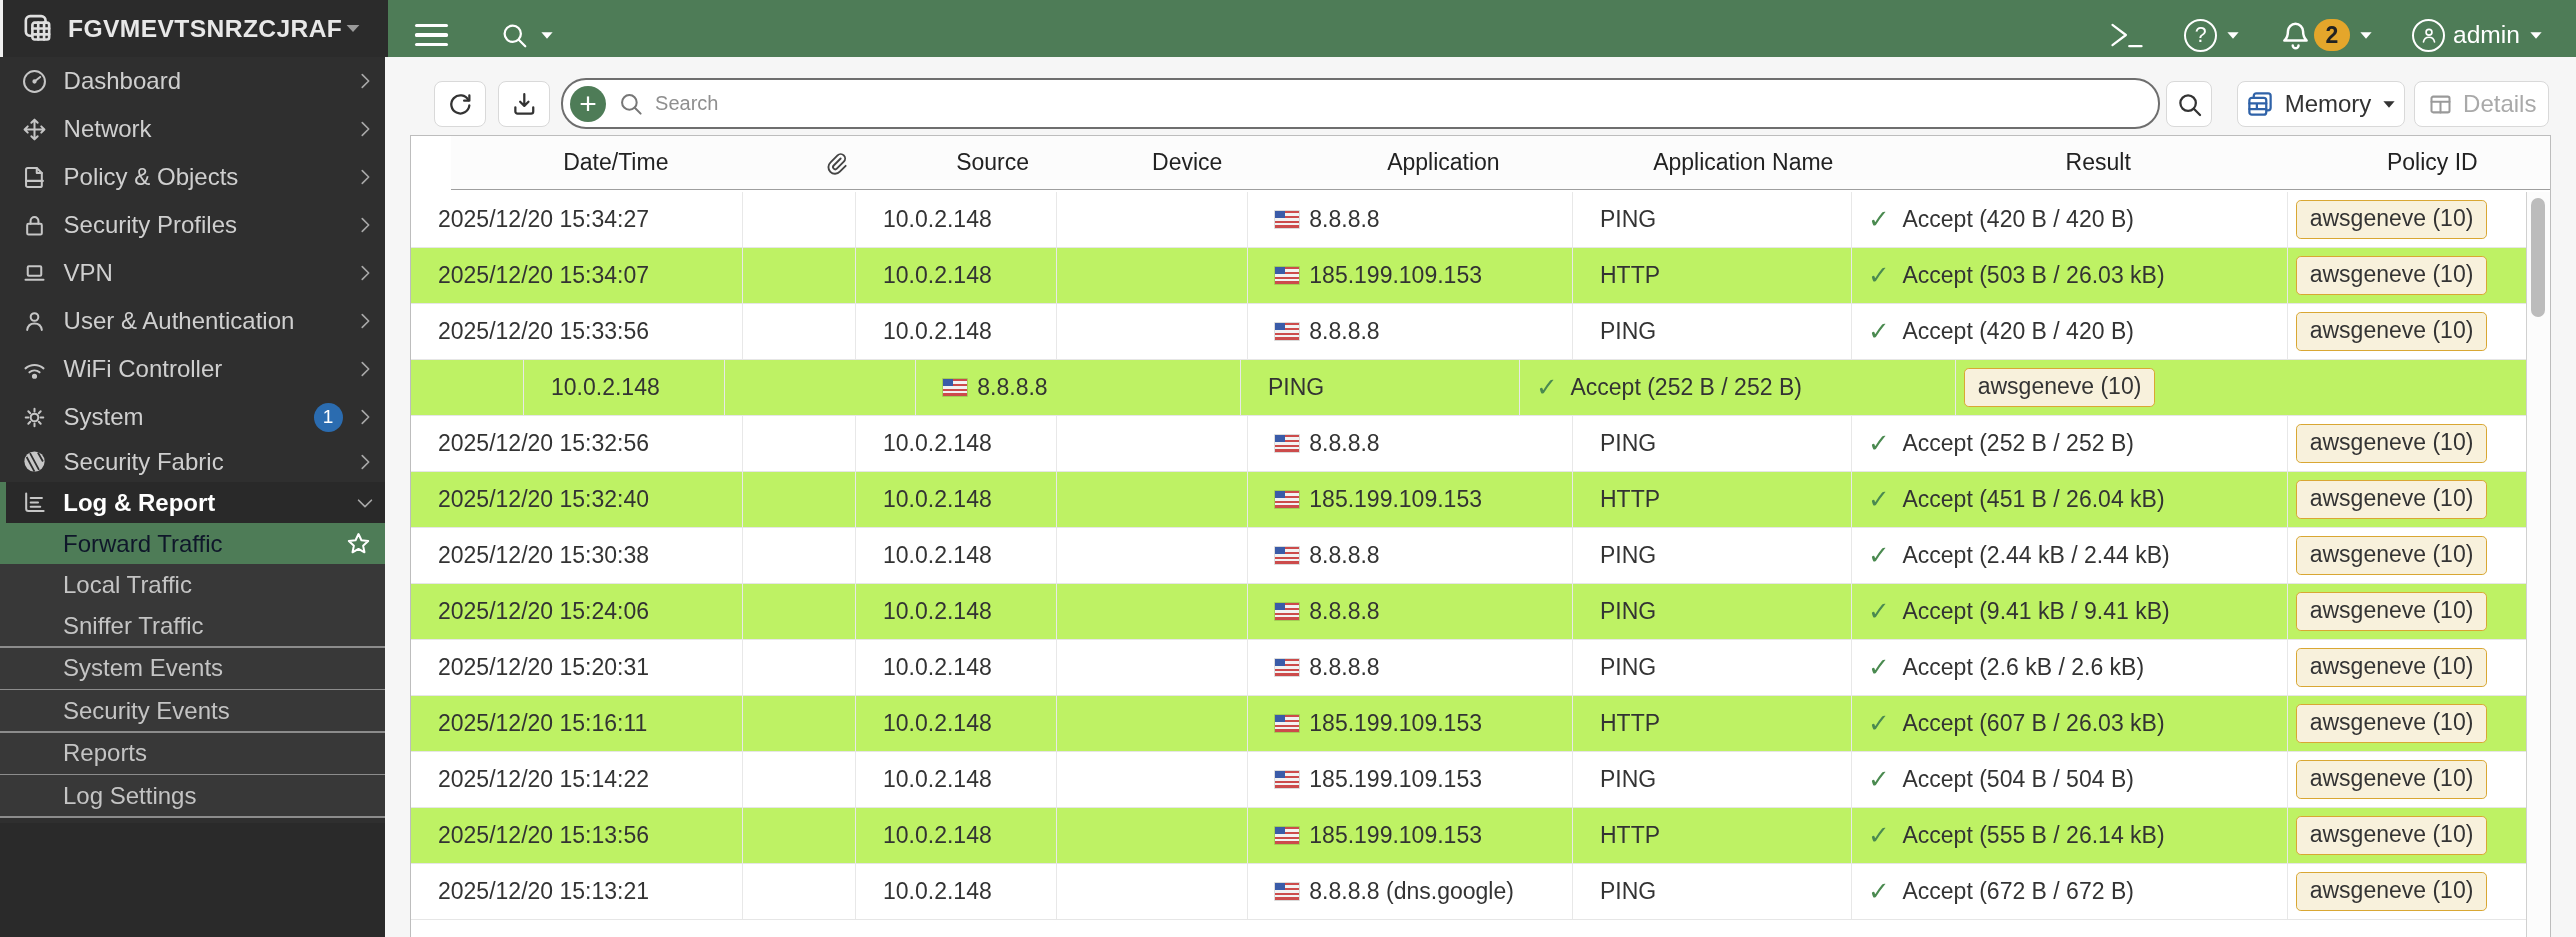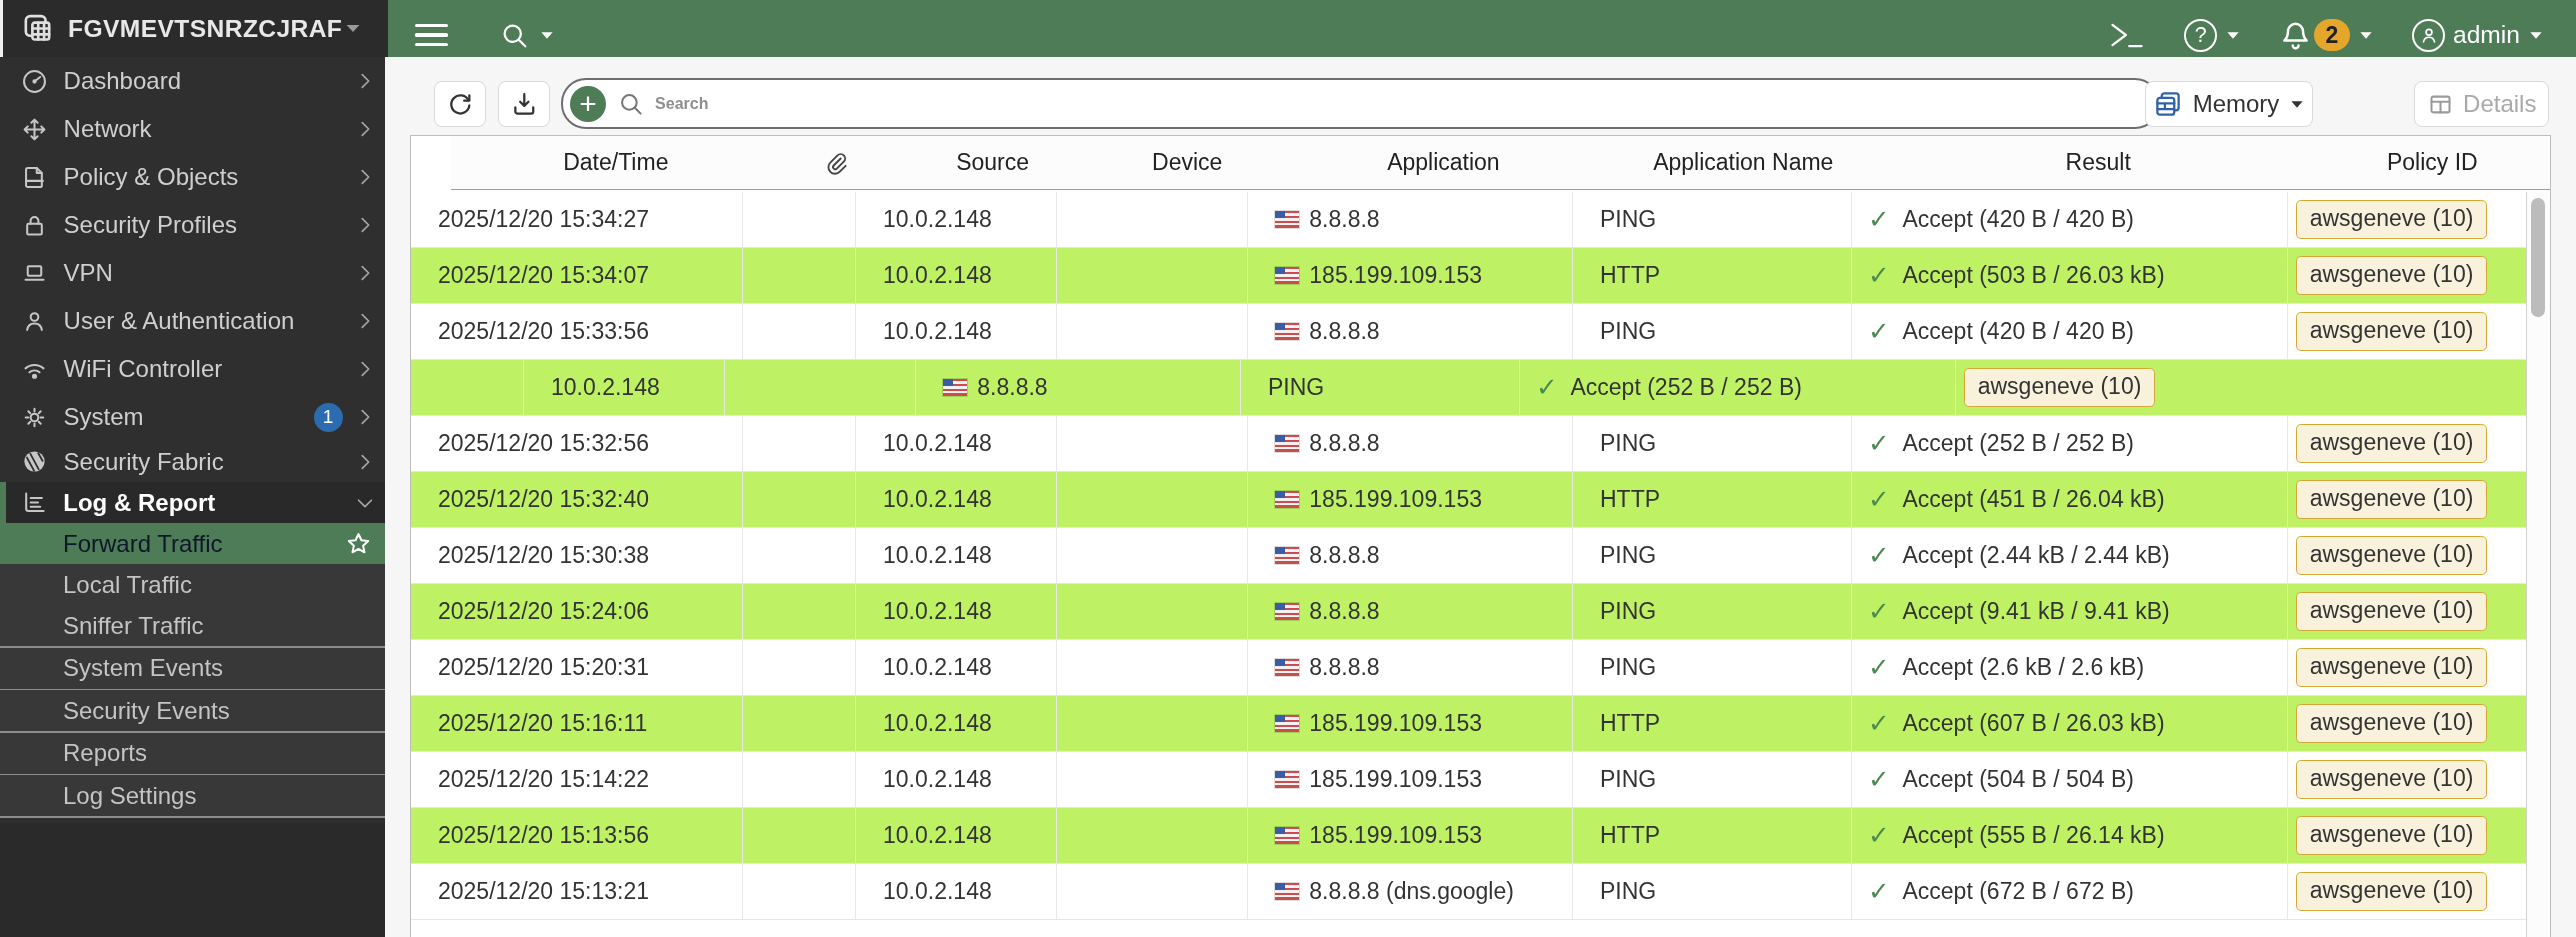--- a/index.html
+++ b/index.html
@@ -55,25 +55,25 @@
   .tbtn { position:absolute; top:24px; height:46px; background:#fff; border:1.6px solid #d9d9d9;
     border-radius:8px; display:flex; align-items:center; justify-content:center;
     color:#333; cursor:pointer; gap:9.5px; font-size:24px; }
   .btn-refresh { left:49px; width:52px; }
   .btn-download { left:113px; width:52px; }
   .searchbar { position:absolute; left:176px; top:21.4px; width:1599px; height:51px; background:#fff;
     border:2.4px solid #6e6e6e; border-radius:25px; display:flex; align-items:center; padding-left:7.1px; gap:11px; }
   .plus-circle { width:36px; height:36px; border-radius:50%; background:#4e7c57; color:#fff;
     font-size:30px; line-height:1; display:flex; align-items:center; justify-content:center; flex:none; cursor:pointer; }
   .search-mag { width:27px; height:27px; color:#777; flex:none; }
-  .search-input { border:none; outline:none; flex:1; font-size:16px; color:#333;
-    font-family:"Liberation Sans",sans-serif; background:transparent;font-weight:bold; }
+  .search-input { border:none; outline:none; flex:1; font-size:20px; color:#333;
+    font-family:"Liberation Sans",sans-serif; background:transparent; }
   .search-input::placeholder { color:#8f8f8f; }
   .btn-search { left:1781px; width:46px; }
-  .btn-memory { left:1760px; width:168px; }
+  .btn-memory { left:1852px; width:168px; }
   .btn-details { left:2029px; width:135px; color:#a9a9a9; }
   .mem-ic { width:30px; height:30px; color:#2f62a8; flex:none; }
   .det-ic { width:27px; height:27px; color:#9a9a9a; flex:none; }
 
   
   .logtable { position:absolute; left:25px; top:78px; width:2141px; bottom:0; background:#fff;
     border:0.8px solid #bdbdbd; border-bottom:none;padding-left:40px; }
   .thead { display:flex; height:54px; align-items:center; background:#fcfcfc;
     border-bottom:1.6px solid #9e9e9e; font-size:23px; color:#222; }
   .th { text-align:center; cursor:pointer; }

